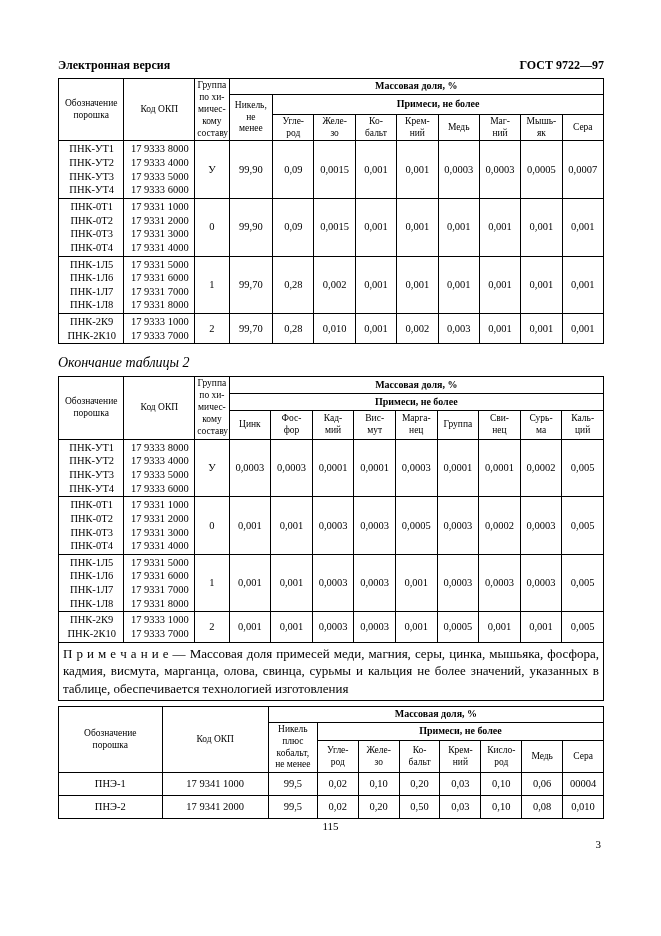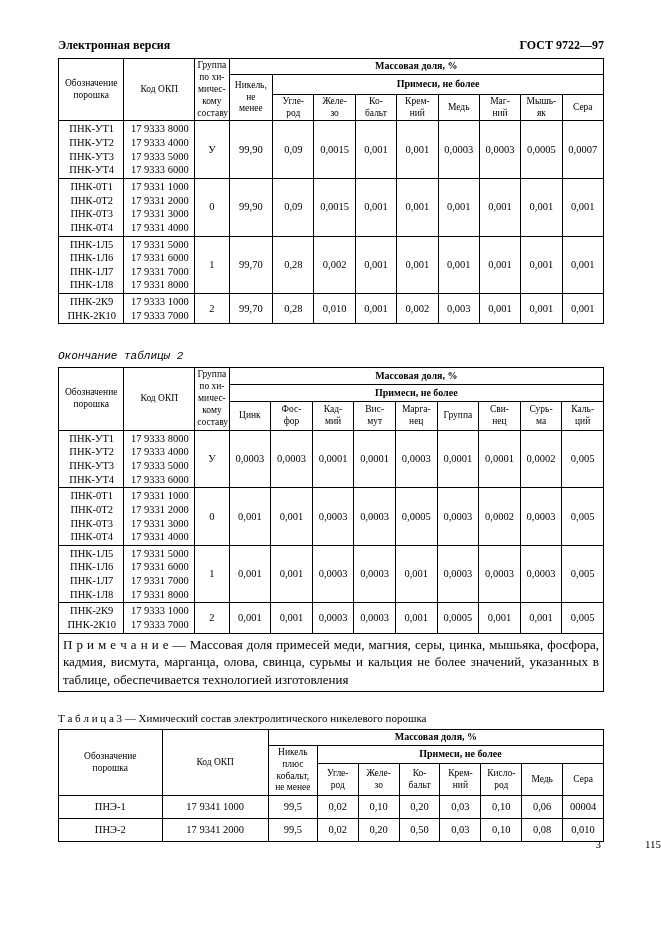--- a/index.html
+++ b/index.html
@@ -7,32 +7,32 @@
   body {
     background: #ffffff;
     color: #000000;
     font-family: "Liberation Serif", serif;
     overflow: hidden;
   }
   .page {
     position: relative;
     width: 661px;
     height: 936px;
-    padding: 38px 57px 0 58px;
+    padding: 58px 57px 0 58px;
     background: #ffffff;
     overflow: hidden;
   }
   .doc-header {
     display: flex;
     justify-content: space-between;
     font-weight: bold;
     font-size: 12px;
   }
   .tbl-title { font-size: 11px; margin-top: 20px; }
-  .cont-label { font-size: 11px; font-style: italic; margin-top: 26px; font-family: Liberation Mono, monospace; }
+  .cont-label { font-size: 14px; font-style: italic; margin-top: 11px; }
 
   table.gt {
     border-collapse: collapse;
     width: 100%;
     table-layout: fixed;
     margin-top: 5px;
   }
   .gt th, .gt td {
     border: 1px solid #000;
     text-align: center;
@@ -59,22 +59,22 @@
     text-align: justify;
     font-size: 13px;
     line-height: 1.35;
     padding: 2px 4px 3px 4px;
   }
   .t3t td { padding-top: 4px; padding-bottom: 4px; margin-top: 40px; }
 
   .footer-center {
     position: absolute;
     left: 0; right: 0;
-    top: 838px;
-    text-align: right;
+    top: 820px;
+    text-align: center;
     font-size: 11px;
   }
   .footer-right {
     position: absolute;
     right: 60px;
     top: 838px;
     font-size: 11px;
   }
 </style>
 </head>
@@ -345,21 +345,20 @@
         <td>0,001</td>
         <td>0,001</td>
         <td>0,005</td>
       </tr>
       <tr>
         <td colspan="12" class="note-cell">П р и м е ч а н и е — Массовая доля примесей меди, магния, серы, цинка, мышьяка, фосфора, кадмия, висмута, марганца, олова, свинца, сурьмы и кальция не более значений, указанных в таблице, обеспечивается технологией изготовления</td>
       </tr>
     </tbody>
   </table>
 
-  <div class="tbl-title">Т а б л и ц а  3 — Химический состав электролитического никелевого порошка</div>
 
   <table class="gt t3t">
     <colgroup>
       <col style="width:19%">
         <col style="width:19.5%">
         <col style="width:9%">
       <col style="width:7.5%">
         <col style="width:7.5%">
         <col style="width:7.5%">
         <col style="width:7.5%">

